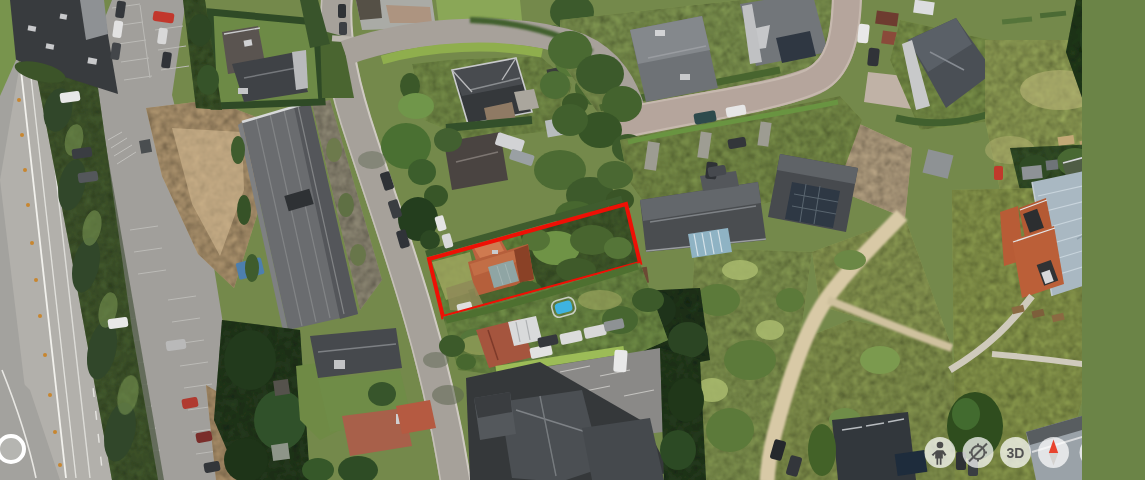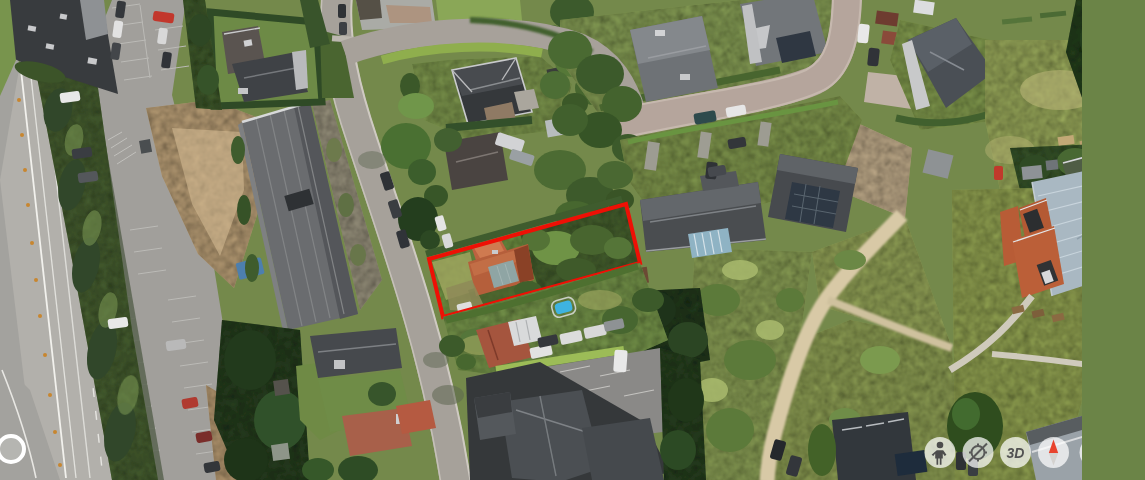--- a/index.html
+++ b/index.html
@@ -1,16 +1,16 @@
 <!DOCTYPE html>
 <html><head>
 <meta charset="utf-8">
 <style>
 html,body{margin:0;padding:0;background:#6b8447;font-family:"Liberation Sans",sans-serif;}
-#map{position:relative;width:1082px;height:480px;overflow:hidden;font-style:italic;}
+#map{position:relative;width:1082px;height:480px;overflow:hidden;}
 svg{display:block;}
 </style>
 </head>
 <body>
 
 <div id="map">
 <svg width="1145" height="480" viewBox="0 0 1145 480" xmlns="http://www.w3.org/2000/svg">
 <defs>
 <filter id="veg" x="-20%" y="-20%" width="140%" height="140%">
 <feTurbulence type="fractalNoise" baseFrequency="0.13" numOctaves="2" seed="7" result="n"></feTurbulence>

